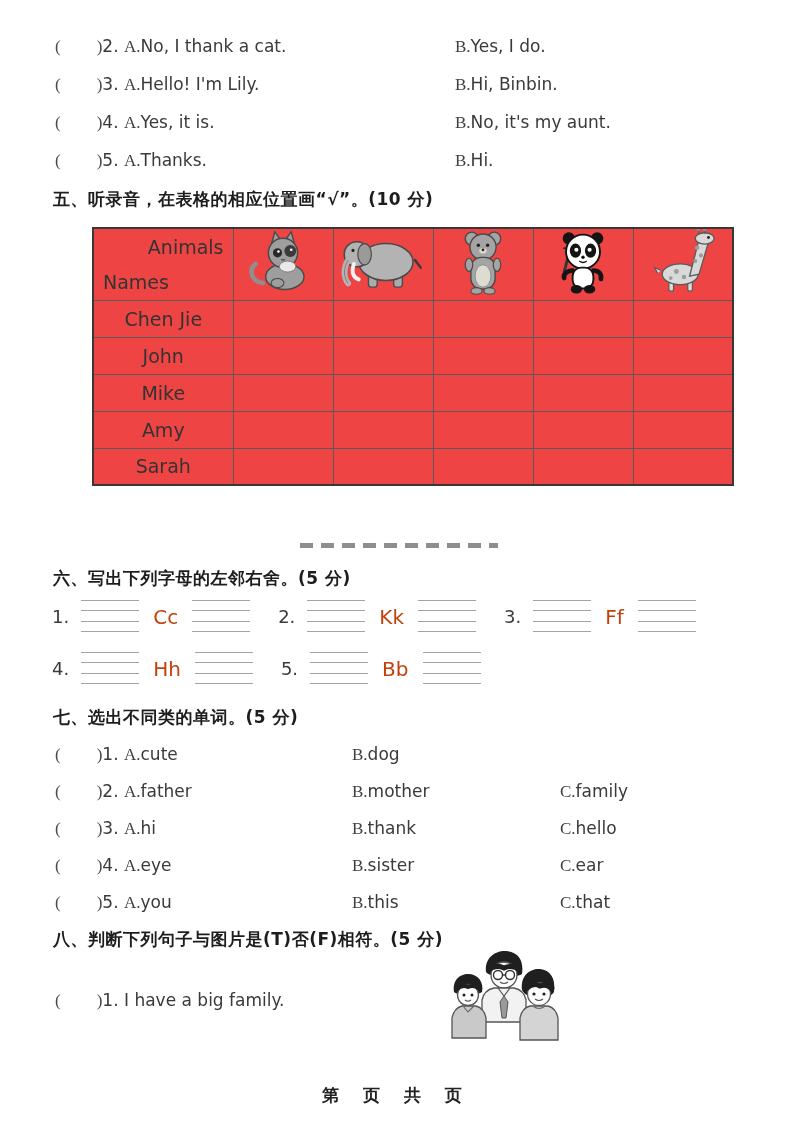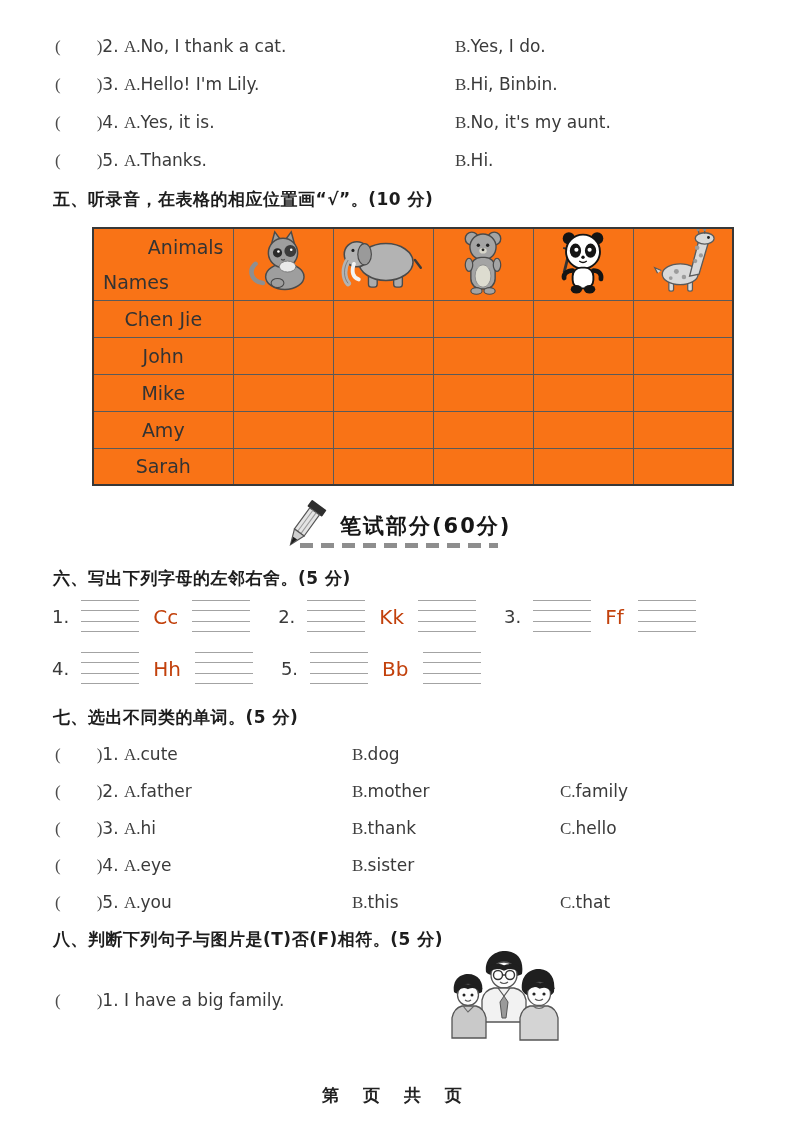--- a/index.html
+++ b/index.html
@@ -17,21 +17,21 @@
   
   .listening { position:absolute; top:36px; left:55px; width:700px; }
   .l-row { display:flex; align-items:baseline; height:20px; margin-bottom:18px; font-size:17px; }
   .l-left { width:400px; display:flex; align-items:baseline; }
   .l-right { flex:1; display:flex; align-items:baseline; }
 
   
   .sec5-heading { position:absolute; top:188px; left:33px; }
   table.animal-table { position:absolute; top:227px; left:92px; border-collapse:collapse; table-layout:fixed; }
   table.animal-table { border:2px solid #383838; }
-  table.animal-table td { border:1px solid #5a5a5a; text-align:center; vertical-align:middle; background:#f97316; }
+  table.animal-table td { border:1px solid #5a5a5a; text-align:center; vertical-align:middle; background:#ef4444; }
   td.corner { position:relative; height:72px;
     background-image:linear-gradient(to bottom right, transparent calc(50% - 0.8px), #5a5a5a calc(50% - 0.8px), #5a5a5a calc(50% + 0.8px), transparent calc(50% + 0.8px)); }
   .corner-top { position:absolute; top:7px; right:9px; font-size:19px; color:#333; }
   .corner-bottom { position:absolute; bottom:7px; left:9px; font-size:19px; color:#333; }
   td.animal-cell { height:72px; }
   td.name-cell { height:37px; font-size:19px; color:#333;margin-left:8px; }
   td.answer-cell { height:37px; }
 
   
   .banner { position:absolute; top:498px; left:276px; display:flex; align-items:flex-start; }
@@ -267,35 +267,20 @@
       <td class="name-cell">Sarah</td>
       <td class="answer-cell"></td>
       <td class="answer-cell"></td>
       <td class="answer-cell"></td>
       <td class="answer-cell"></td>
       <td class="answer-cell"></td>
     </tr>
   </tbody>
     </table>
 
-  <div class="banner">
-    <span>
-      <svg width="56" height="56" viewBox="0 0 56 56">
-        <g transform="rotate(36 28 28)">
-          <rect x="19" y="2" width="18" height="8" rx="1" fill="#2e2e2e"></rect>
-          <rect x="22" y="10" width="12" height="26" fill="#e4e4e4" stroke="#555" stroke-width="1.2"></rect>
-          <line x1="26" y1="10" x2="26" y2="36" stroke="#9a9a9a" stroke-width="1"></line>
-          <line x1="30" y1="10" x2="30" y2="36" stroke="#9a9a9a" stroke-width="1"></line>
-          <polygon points="22,36 34,36 28,51" fill="#cfcfcf" stroke="#555" stroke-width="1.2"></polygon>
-          <polygon points="25.5,43 30.5,43 28,51" fill="#1e1e1e"></polygon>
-        </g>
-      </svg>
-    </span>
-    <span class="banner-title">笔试部分(60分)</span>
-  </div>
   <div class="dash-line"></div>
 
   <div class="sec6-heading cn-heading">六、写出下列字母的左邻右舍。(5 分)</div>
 
   <div class="s6row s6row1">
     <div class="s6item">
       <span class="s6num">1.</span>
       <span class="wlines"></span>
       <span class="s6letter">Cc</span>
       <span class="wlines last"></span>
@@ -342,20 +327,21 @@
       <div class="col-c"><span class="serif-letter">C.</span><span class="eng">family</span></div>
     </div>
     <div class="c7row">
       <div class="col-a"><span class="paren">(</span><span class="pgap"></span><span class="paren">)</span><span>3.</span>&nbsp;<span class="serif-letter">A.</span><span class="eng">hi</span></div>
       <div class="col-b"><span class="serif-letter">B.</span><span class="eng">thank</span></div>
       <div class="col-c"><span class="serif-letter">C.</span><span class="eng">hello</span></div>
     </div>
     <div class="c7row">
       <div class="col-a"><span class="paren">(</span><span class="pgap"></span><span class="paren">)</span><span>4.</span>&nbsp;<span class="serif-letter">A.</span><span class="eng">eye</span></div>
       <div class="col-b"><span class="serif-letter">B.</span><span class="eng">sister</span></div>
+      <div class="col-c"><span class="serif-letter">C.</span><span class="eng">ear</span></div>
     </div>
     <div class="c7row">
       <div class="col-a"><span class="paren">(</span><span class="pgap"></span><span class="paren">)</span><span>5.</span>&nbsp;<span class="serif-letter">A.</span><span class="eng">you</span></div>
       <div class="col-b"><span class="serif-letter">B.</span><span class="eng">this</span></div>
       <div class="col-c"><span class="serif-letter">C.</span><span class="eng">that</span></div>
     </div>
   </div>
 
   <div class="sec8-heading cn-heading">八、判断下列句子与图片是(T)否(F)相符。(5 分)</div>
 

